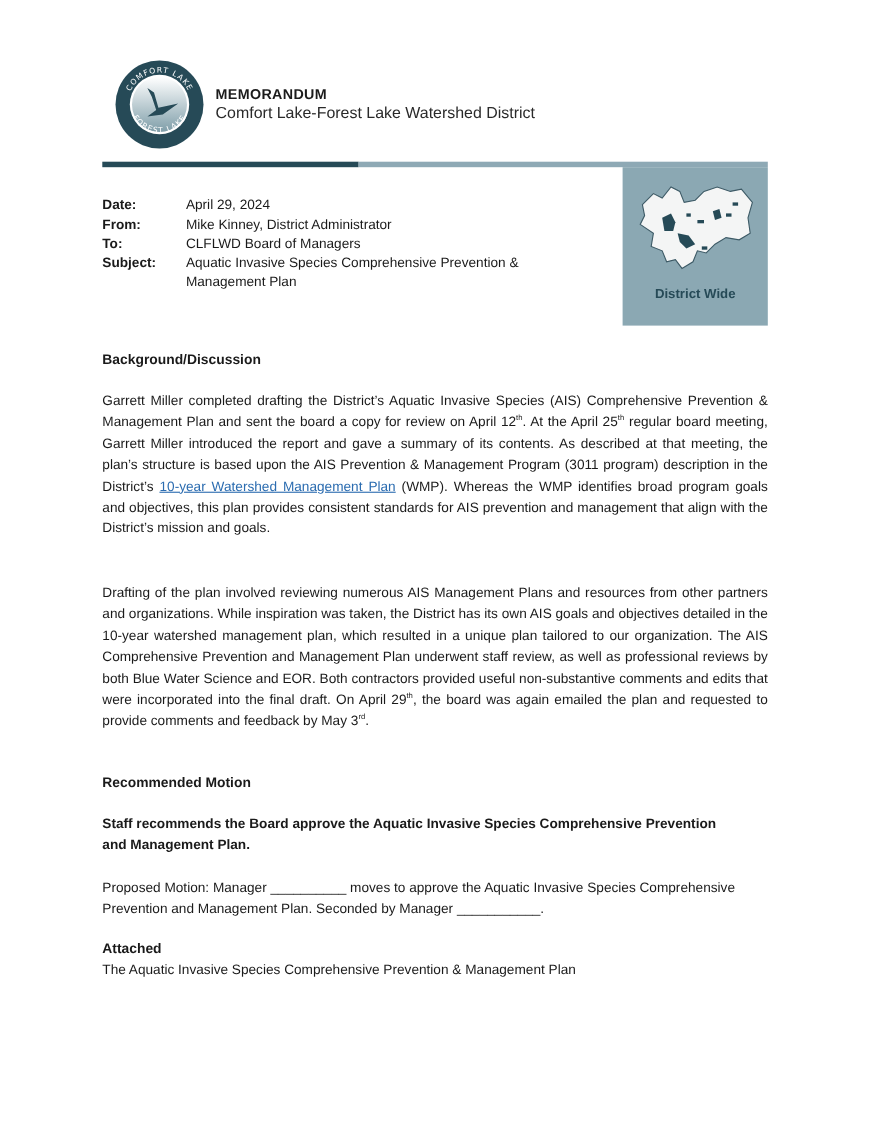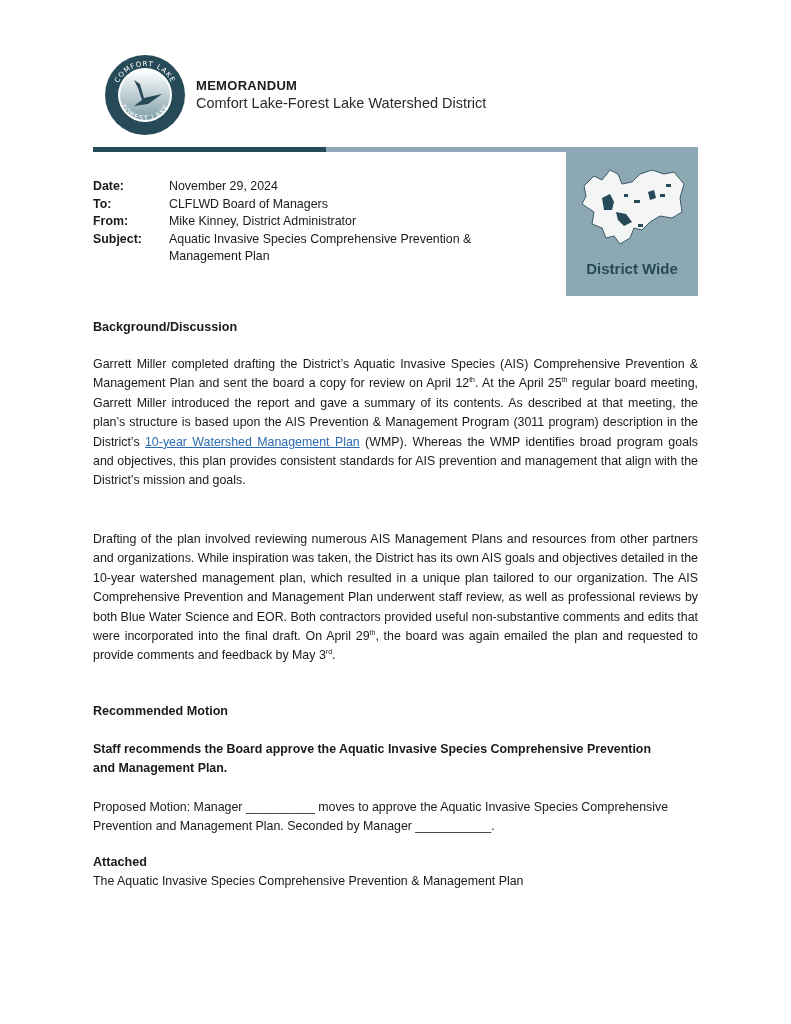--- a/index.html
+++ b/index.html
@@ -9,21 +9,21 @@
   .memo-title { position:absolute; left:196px; top:78px; font-size:13px; font-weight:bold; letter-spacing:0.3px; color:#1b1b1b; }
   .memo-org { position:absolute; left:196px; top:95px; font-size:14.5px; color:#2a2a2a; }
   .rule-dark { position:absolute; left:93px; top:147px; width:233px; height:5px; background:#264a57; }
   .rule-light { position:absolute; left:326px; top:147px; width:372px; height:5px; background:#8ea9b5; }
   .meta { position:absolute; left:93px; top:178px; font-size:12.4px; line-height:17.5px; }
   .meta-row { display:flex; }
   .meta-label { width:76px; font-weight:bold; }
   .meta-value { width:360px; }
   .dw-box { position:absolute; left:566px; top:152px; width:132px; height:144px; background:#8ba8b3; }
   .dw-map { position:absolute; left:10px; top:12px; width:114px; height:86px; }
-  .dw-label { position:absolute; left:0; width:100%; top:108px; text-align:center; font-weight:bold; font-size:15px; color:#264a57; }
+  .dw-label { position:absolute; left:0; width:100%; top:108px; text-align:center; font-weight:bold; font-size:12px; color:#264a57; }
   .section-h { position:absolute; left:93px; font-size:12.6px; font-weight:bold; }
   .para { position:absolute; left:93px; width:605px; font-size:12.4px; line-height:19.4px; text-align:justify; }
   .para.left { text-align:left; }
   .link { color:#2b6cb0; text-decoration:underline; }
   sup { font-size:7px; line-height:0; }
 </style>
 </head>
 <body>
 
 <svg class="logo" viewBox="0 0 82 82">
@@ -43,29 +43,29 @@
   <text font-size="7" fill="#ffffff" font-family="DejaVu Sans, sans-serif" letter-spacing="1"><textPath href="#arcBot" startOffset="50%" text-anchor="middle">FOREST LAKE</textPath></text>
 </svg>
 <div class="memo-title">MEMORANDUM</div>
 <div class="memo-org">Comfort Lake-Forest Lake Watershed District</div>
 <div class="rule-dark"></div>
 <div class="rule-light"></div>
 
 <div class="meta">
   <div class="meta-row">
     <span class="meta-label">Date:</span>
-    <span class="meta-value">November 29, 2024</span>
+    <span class="meta-value">April 29, 2024</span>
+  </div>
+  <div class="meta-row">
+    <span class="meta-label">From:</span>
+    <span class="meta-value">Mike Kinney, District Administrator</span>
   </div>
   <div class="meta-row">
     <span class="meta-label">To:</span>
     <span class="meta-value">CLFLWD Board of Managers</span>
-  </div>
-  <div class="meta-row">
-    <span class="meta-label">From:</span>
-    <span class="meta-value">Mike Kinney, District Administrator</span>
   </div>
   <div class="meta-row">
     <span class="meta-label">Subject:</span>
     <span class="meta-value">Aquatic Invasive Species Comprehensive Prevention &amp; Management Plan</span>
   </div>
 </div>
 
 <div class="dw-box">
   <svg class="dw-map" viewBox="0 0 114 86">
     <path d="M8 22 L18 12 L26 16 L34 6 L42 10 L46 20 L56 18 L64 10 L76 6 L88 10 L98 8 L108 20 L104 34 L106 48 L96 54 L84 52 L74 58 L66 66 L58 64 L54 74 L44 80 L38 72 L30 74 L26 64 L16 60 L18 48 L6 40 L10 32 Z" fill="#f4f5f5" stroke="#3d5a66" stroke-width="1"></path>

